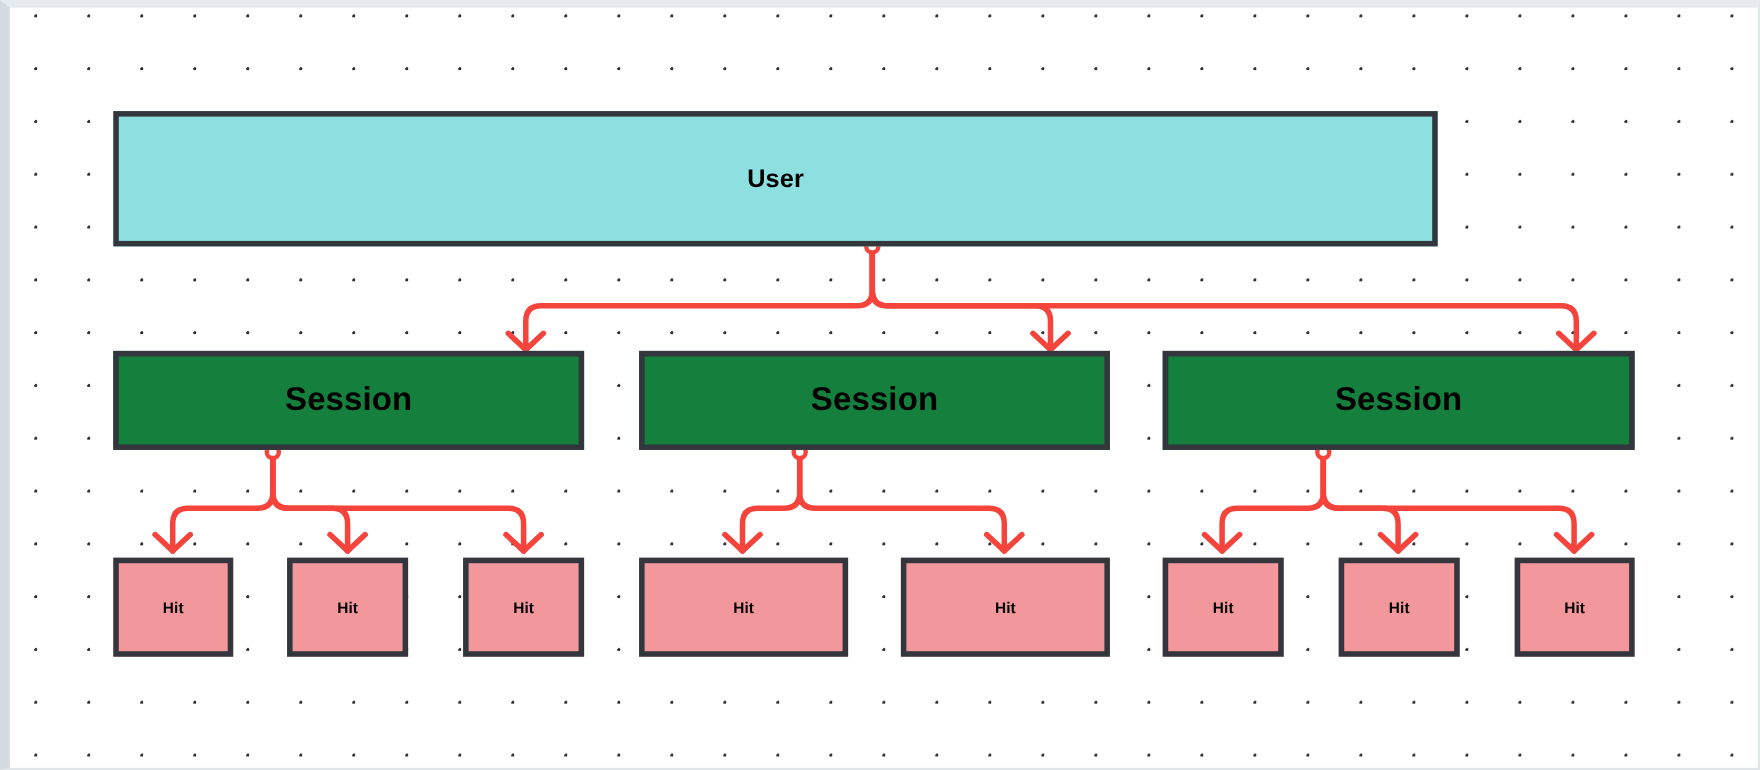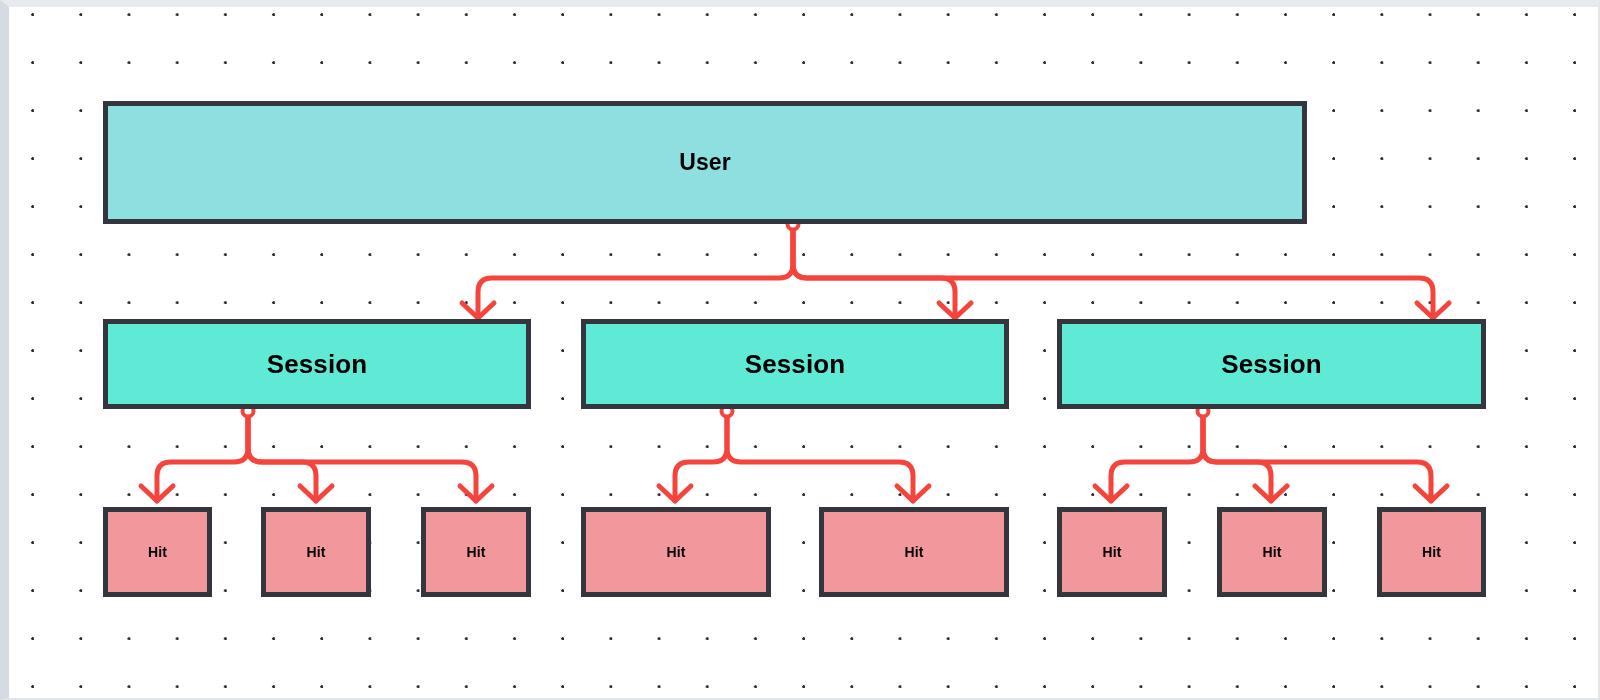--- a/index.html
+++ b/index.html
@@ -54,22 +54,22 @@
     justify-content: center;
     color: #000000;
     font-weight: bold;
     letter-spacing: 0.1px;
   }
   .node-user {
     background: #8ee0e0;
     font-size: 23px;
   }
   .node-session {
-    background: #5eead4;
-    font-size: 26px;
+    background: #15803d;
+    font-size: 30px;
   }
   .node-hit {
     background: #f2979b;
     font-size: 14px;
   }
   .node-label {
     pointer-events: none;
     line-height: 1;
   }
 </style>

